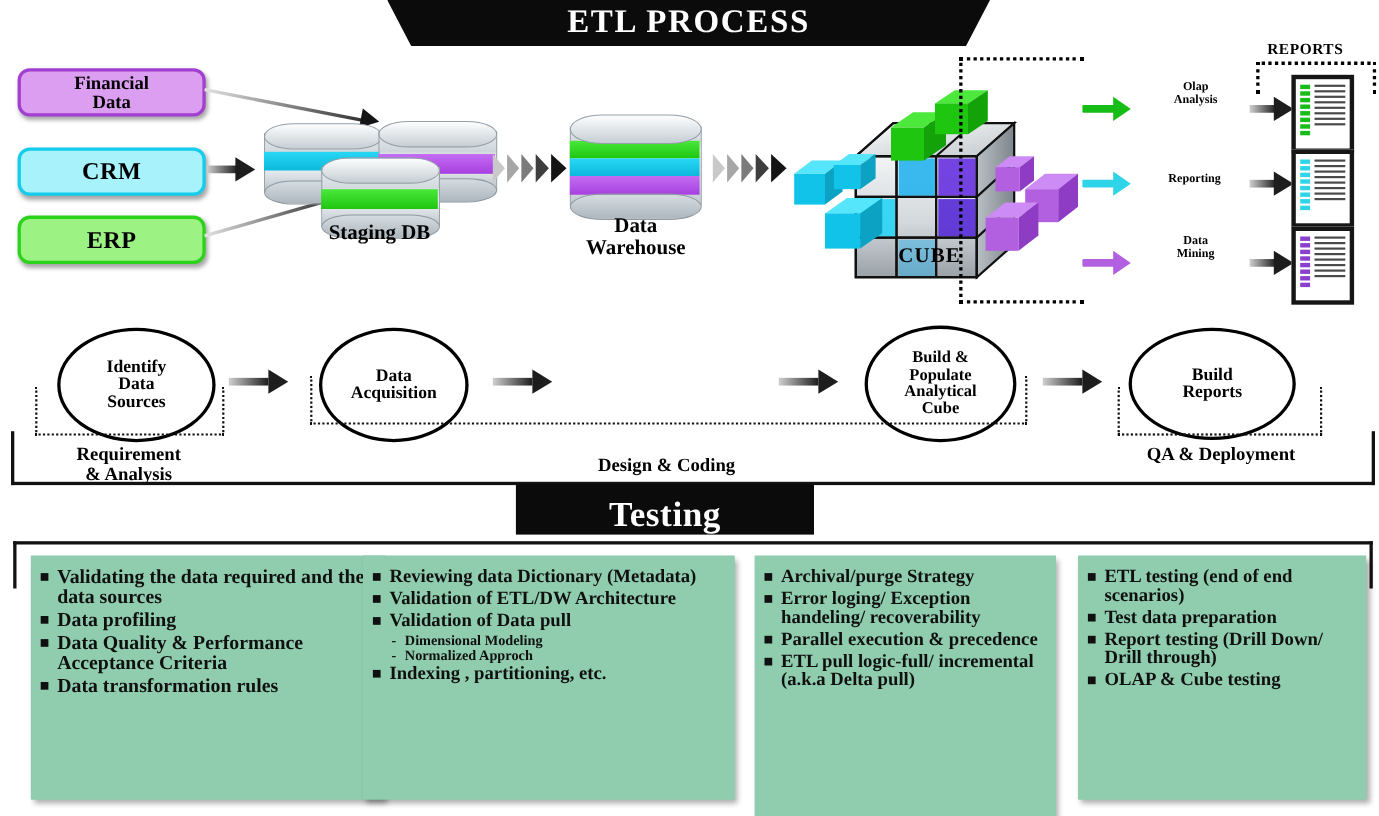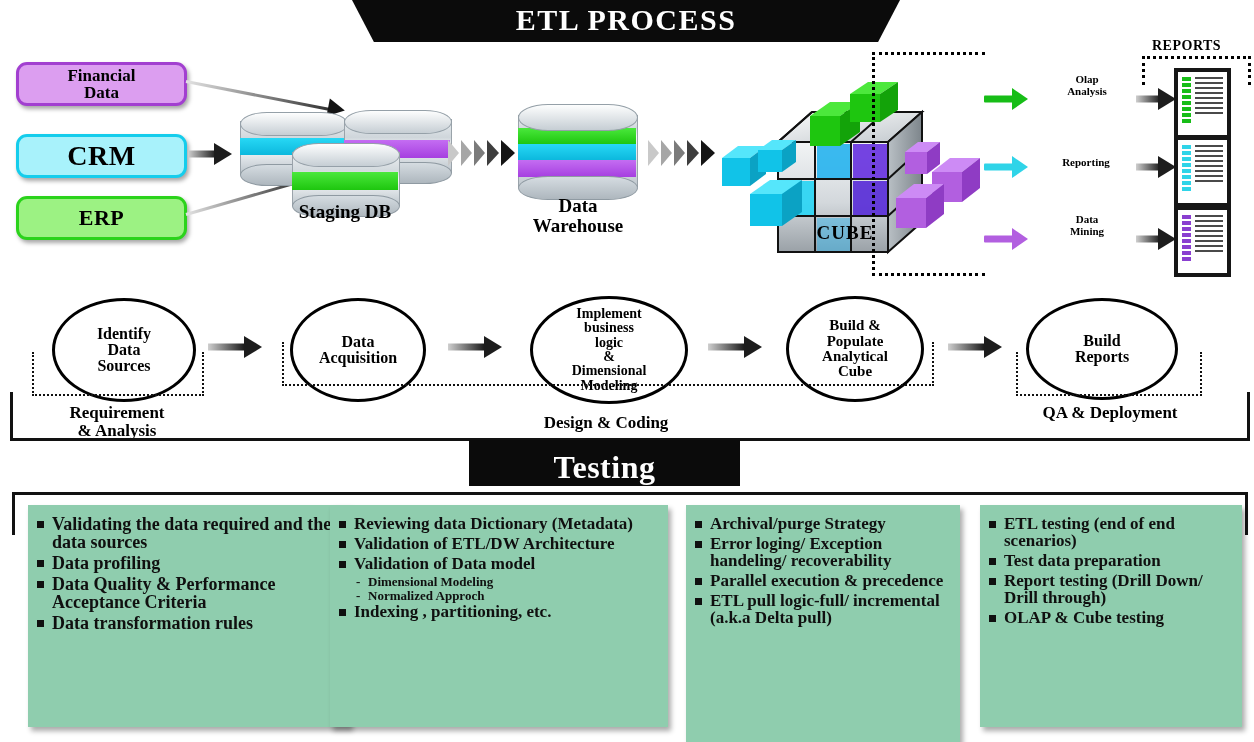--- a/index.html
+++ b/index.html
@@ -28,21 +28,21 @@
   
   .srcbox{
     position:absolute;left:16px;width:165px;height:38px;
     border-radius:11px;
     display:flex;align-items:center;justify-content:center;
     text-align:center;line-height:1.02;
     font-weight:bold;color:#000;
     box-shadow:2px 3px 4px rgba(0,0,0,.35);
   }
   #src-financial{top:62px;background:#dc9ef0;border:3px solid #a23fd0;font-size:17px;}
-  #src-crm{top:134px;background:#a8f2fb;border:3px solid #14cdec;font-size:28px;letter-spacing:.5px;}
+  #src-crm{top:134px;background:#a8f2fb;border:3px solid #14cdec;font-size:22px;letter-spacing:.5px;}
   #src-erp{top:196px;background:#9cf283;border:3px solid #2bd31b;font-size:22px;letter-spacing:.5px;}
 
   
   .blkarrow{position:absolute;}
   .blkarrow .shaft{position:absolute;left:0;top:50%;height:7px;transform:translateY(-50%);
     background:linear-gradient(90deg,#cfcfcf,#1d1d1d);}
   .blkarrow .head{position:absolute;right:0;top:50%;width:0;height:0;transform:translateY(-50%);
     border-top:11px solid transparent;border-bottom:11px solid transparent;border-left:18px solid #1d1d1d;}
 
   
@@ -433,28 +433,20 @@
   <div class="oval" style="left:290px;top:298px;width:130px;height:98px;font-size:16px;">
     <span style="white-space:pre-line">Data
 Acquisition</span>
   </div>
 
   <div class="blkarrow" style="left:448px;top:336px;width:54px;height:22px;">
     <div class="shaft" style="width:36px;"></div>
       <div class="head"></div>
   </div>
 
-  <div class="oval" style="left:530px;top:296px;width:152px;height:102px;font-size:14px;">
-    <span style="white-space:pre-line">Implement
-business
-logic
-&amp;
-Dimensional
-Modeling</span>
-  </div>
 
   <div class="blkarrow" style="left:708px;top:336px;width:54px;height:22px;">
     <div class="shaft" style="width:36px;"></div>
       <div class="head"></div>
   </div>
 
   <div class="oval" style="left:786px;top:296px;width:132px;height:100px;font-size:15px;">
     <span style="white-space:pre-line">Build &amp;
 Populate
 Analytical
@@ -494,21 +486,21 @@
       <li>Data profiling</li>
       <li>Data Quality &amp; Performance Acceptance Criteria</li>
       <li>Data transformation rules</li>
     </ul>
   </div>
 
   <div class="tcol" id="tcol-2">
     <ul>
       <li>Reviewing data Dictionary (Metadata)</li>
       <li>Validation of ETL/DW Architecture</li>
-      <li>Validation of Data model</li>
+      <li>Validation of Data pull</li>
       <li class="sub">Dimensional Modeling</li>
       <li class="sub">Normalized Approch</li>
       <li>Indexing , partitioning, etc.</li>
     </ul>
   </div>
 
   <div class="tcol" id="tcol-3">
     <ul>
       <li>Archival/purge Strategy</li>
       <li>Error loging/ Exception handeling/ recoverability</li>

